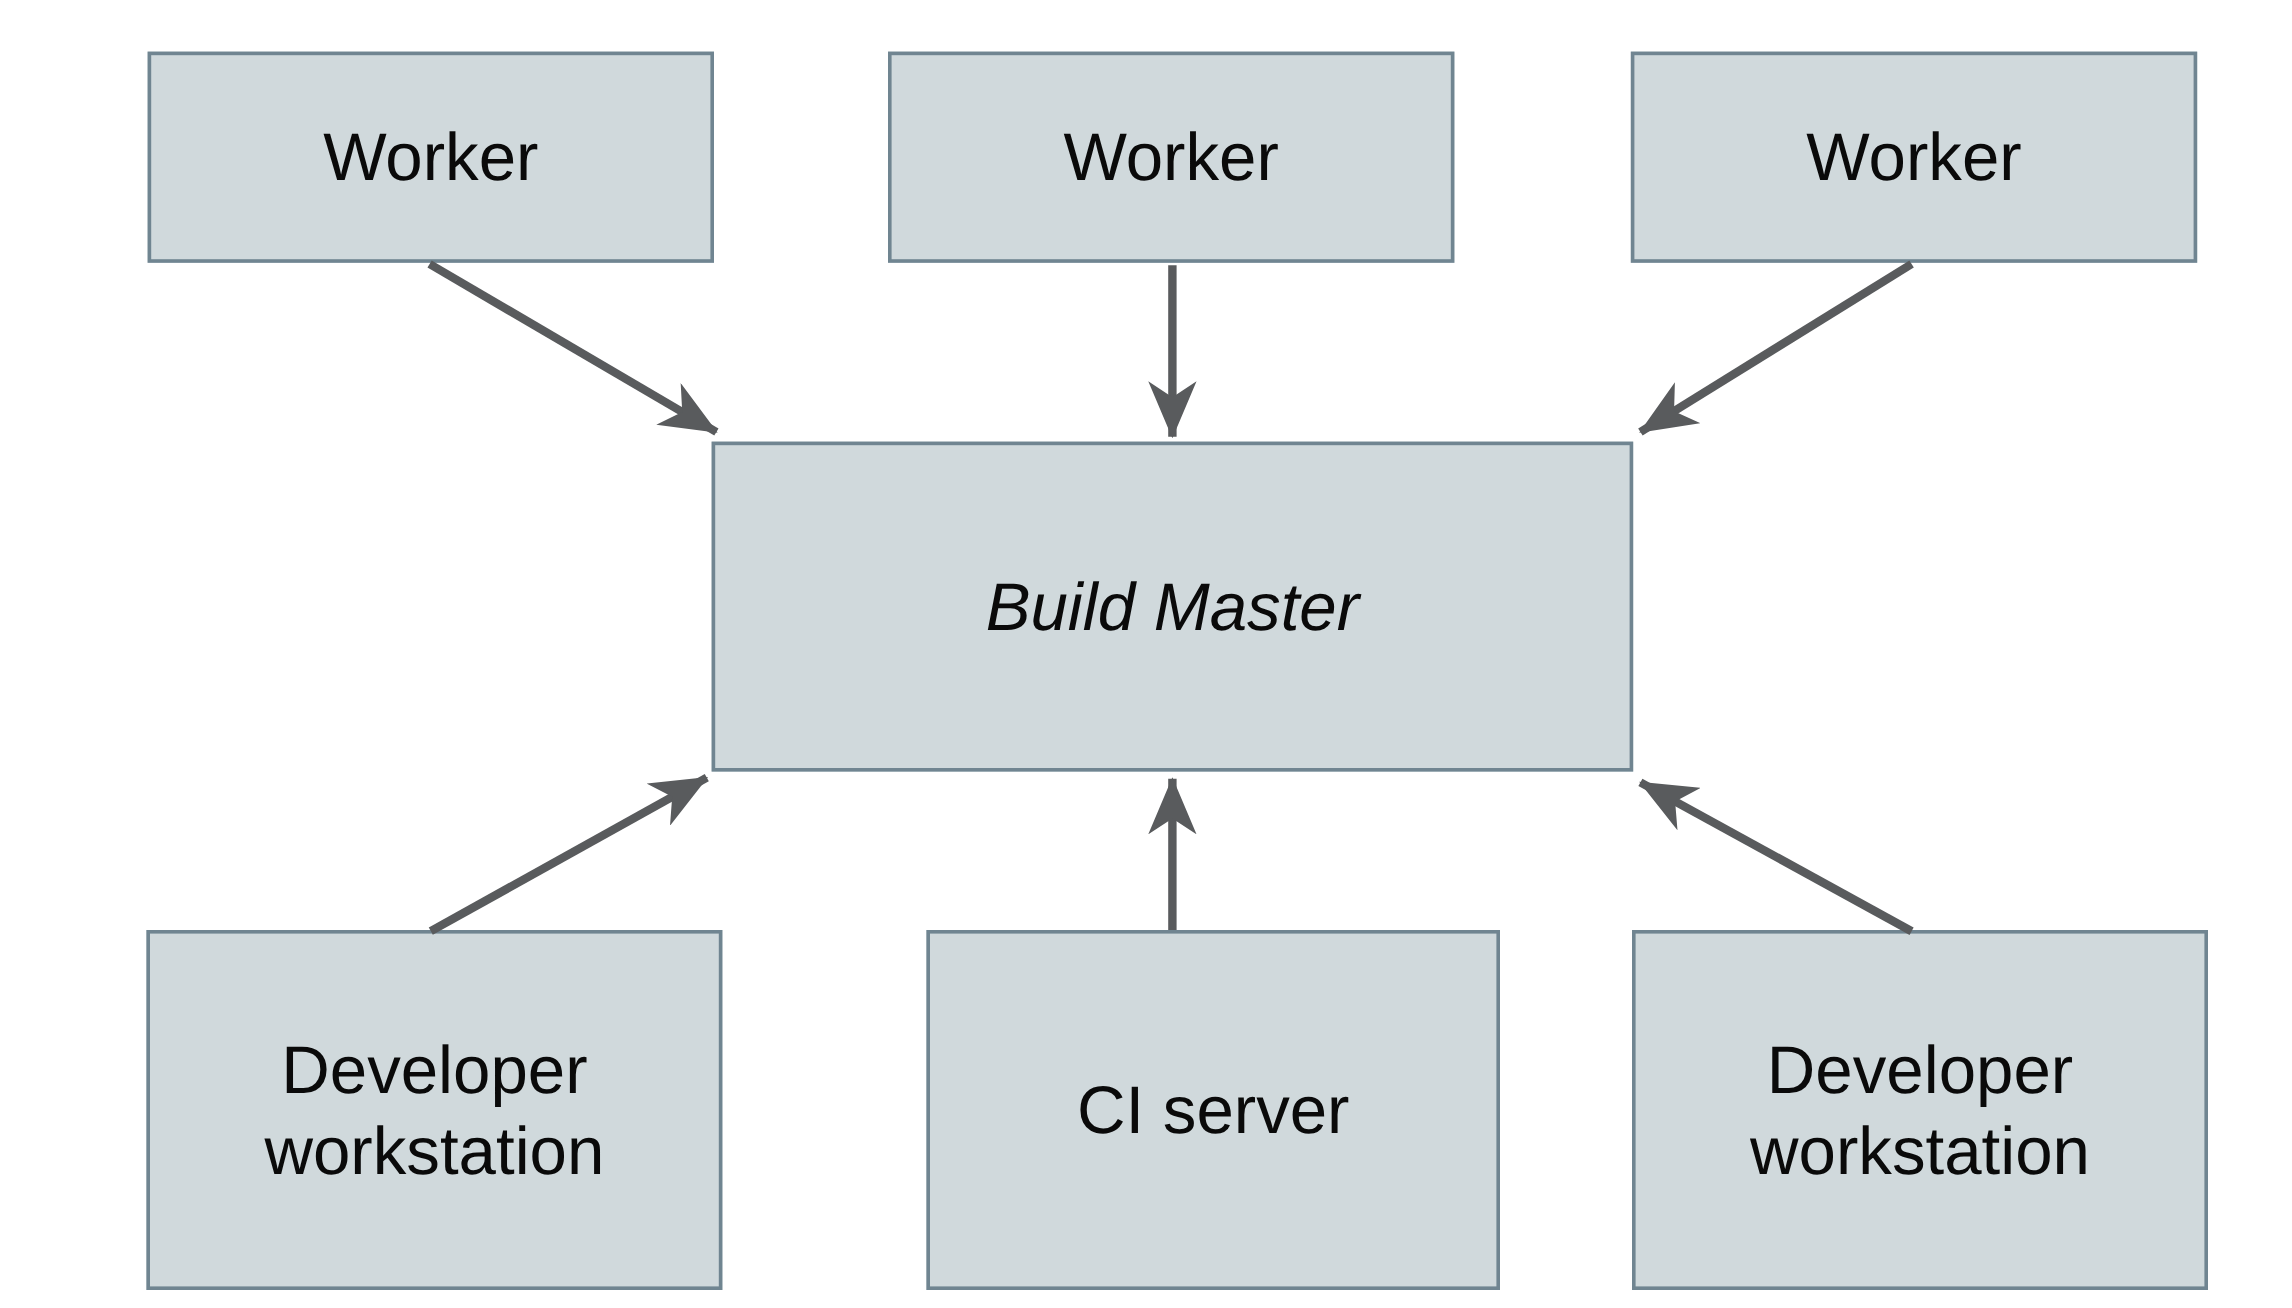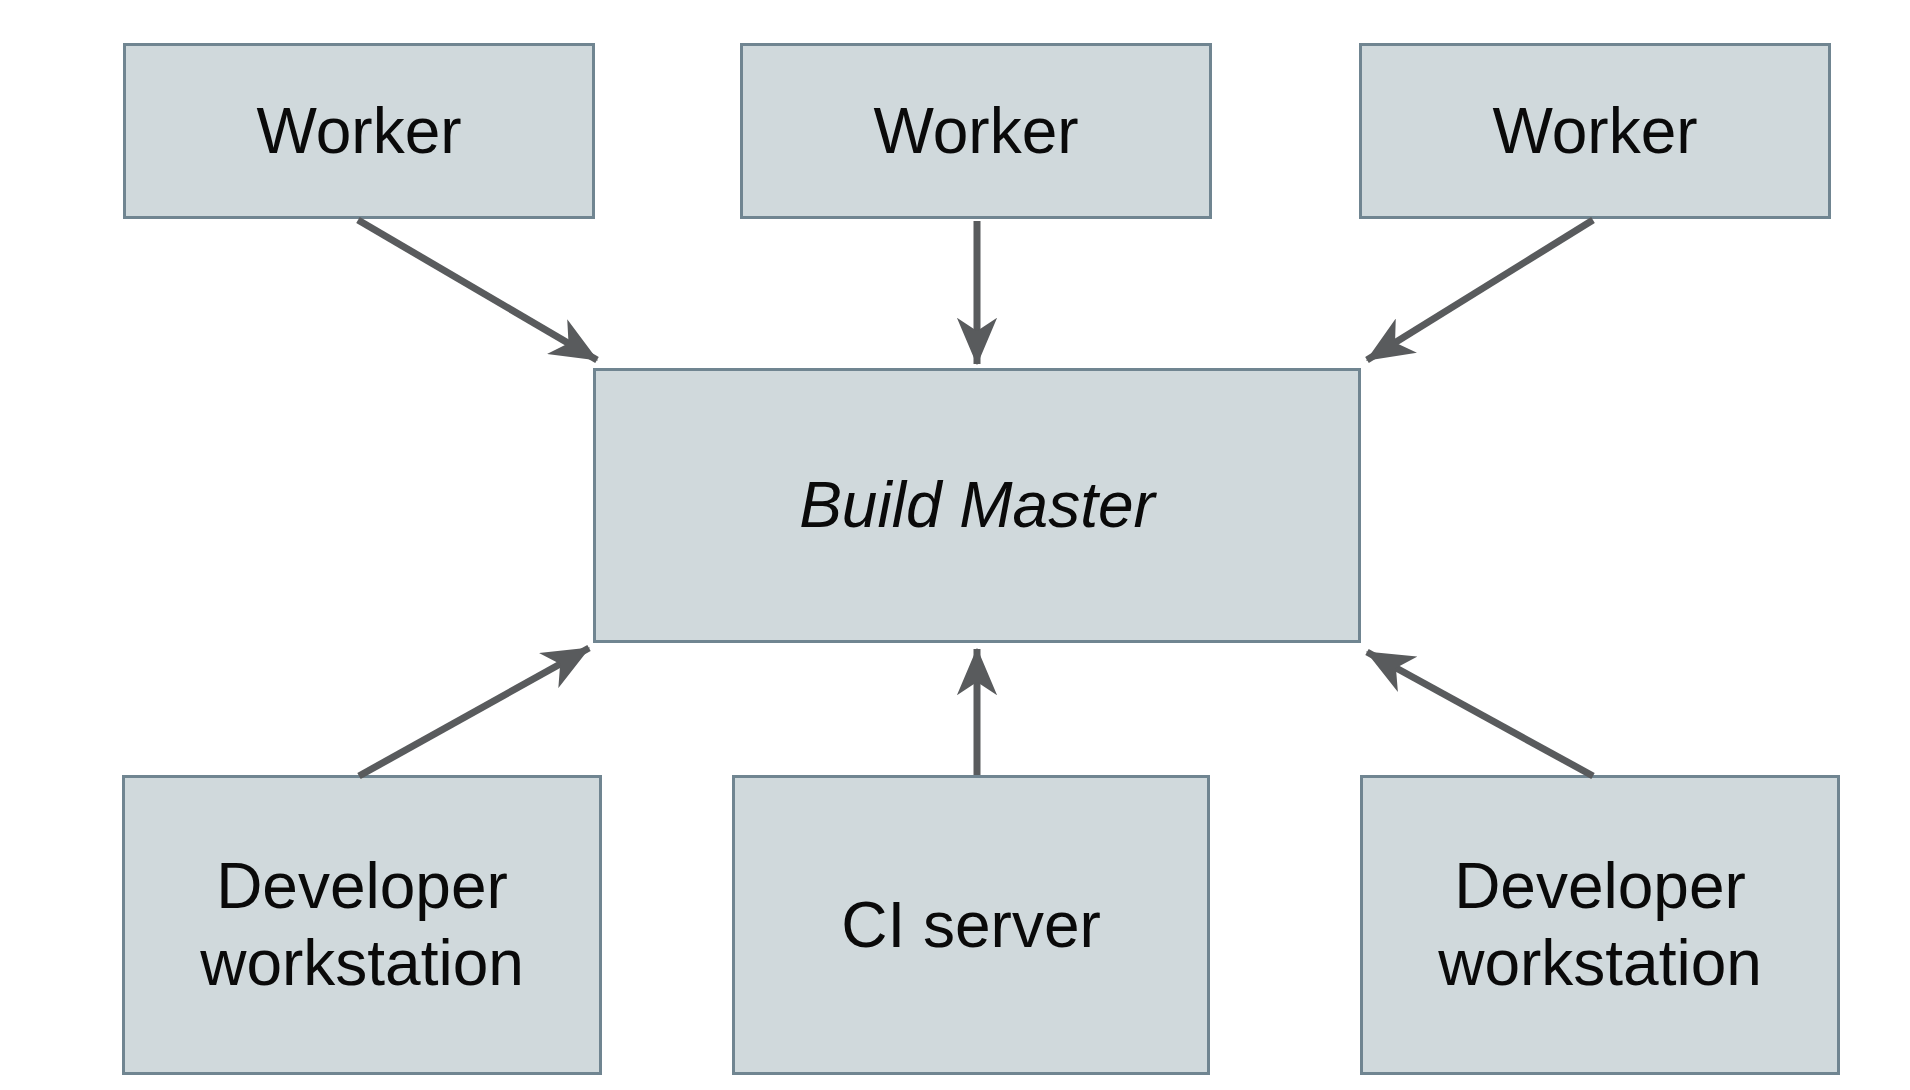--- a/index.html
+++ b/index.html
@@ -25,33 +25,33 @@
     position:absolute;
     box-sizing:border-box;
     background:var(--node_fill);
     border:3px solid var(--node_border);
     display:flex;
     align-items:center;
     justify-content:center;
     text-align:center;
   }
   .node .label{
-    font-size:64px;
+    font-size:56px;
     line-height:1.2;
     color:var(--text);
     letter-spacing:0;
     padding:0 10px;
   }
   
   .n-worker-1      {left:123px;  top:43px;  width:472px; height:176px;}
   .n-worker-2      {left:740px;  top:43px;  width:472px; height:176px;}
   .n-worker-3      {left:1359px; top:43px;  width:472px; height:176px;}
   .n-build-master  {left:593px;  top:368px; width:768px; height:275px;font-style:italic;}
   .n-dev-ws-left   {left:122px;  top:775px; width:480px; height:300px;}
-  .n-ci-server     {left:732px;  top:775px; width:478px; height:300px;}
+  .n-ci-server     {left:772px;  top:775px; width:478px; height:300px;}
   .n-dev-ws-right  {left:1360px; top:775px; width:480px; height:300px;}
 
   .edges{
     position:absolute;
     left:0;top:0;
     width:1910px;height:1090px;
     pointer-events:none;
   }
   .edge{
     stroke:var(--arrow);

